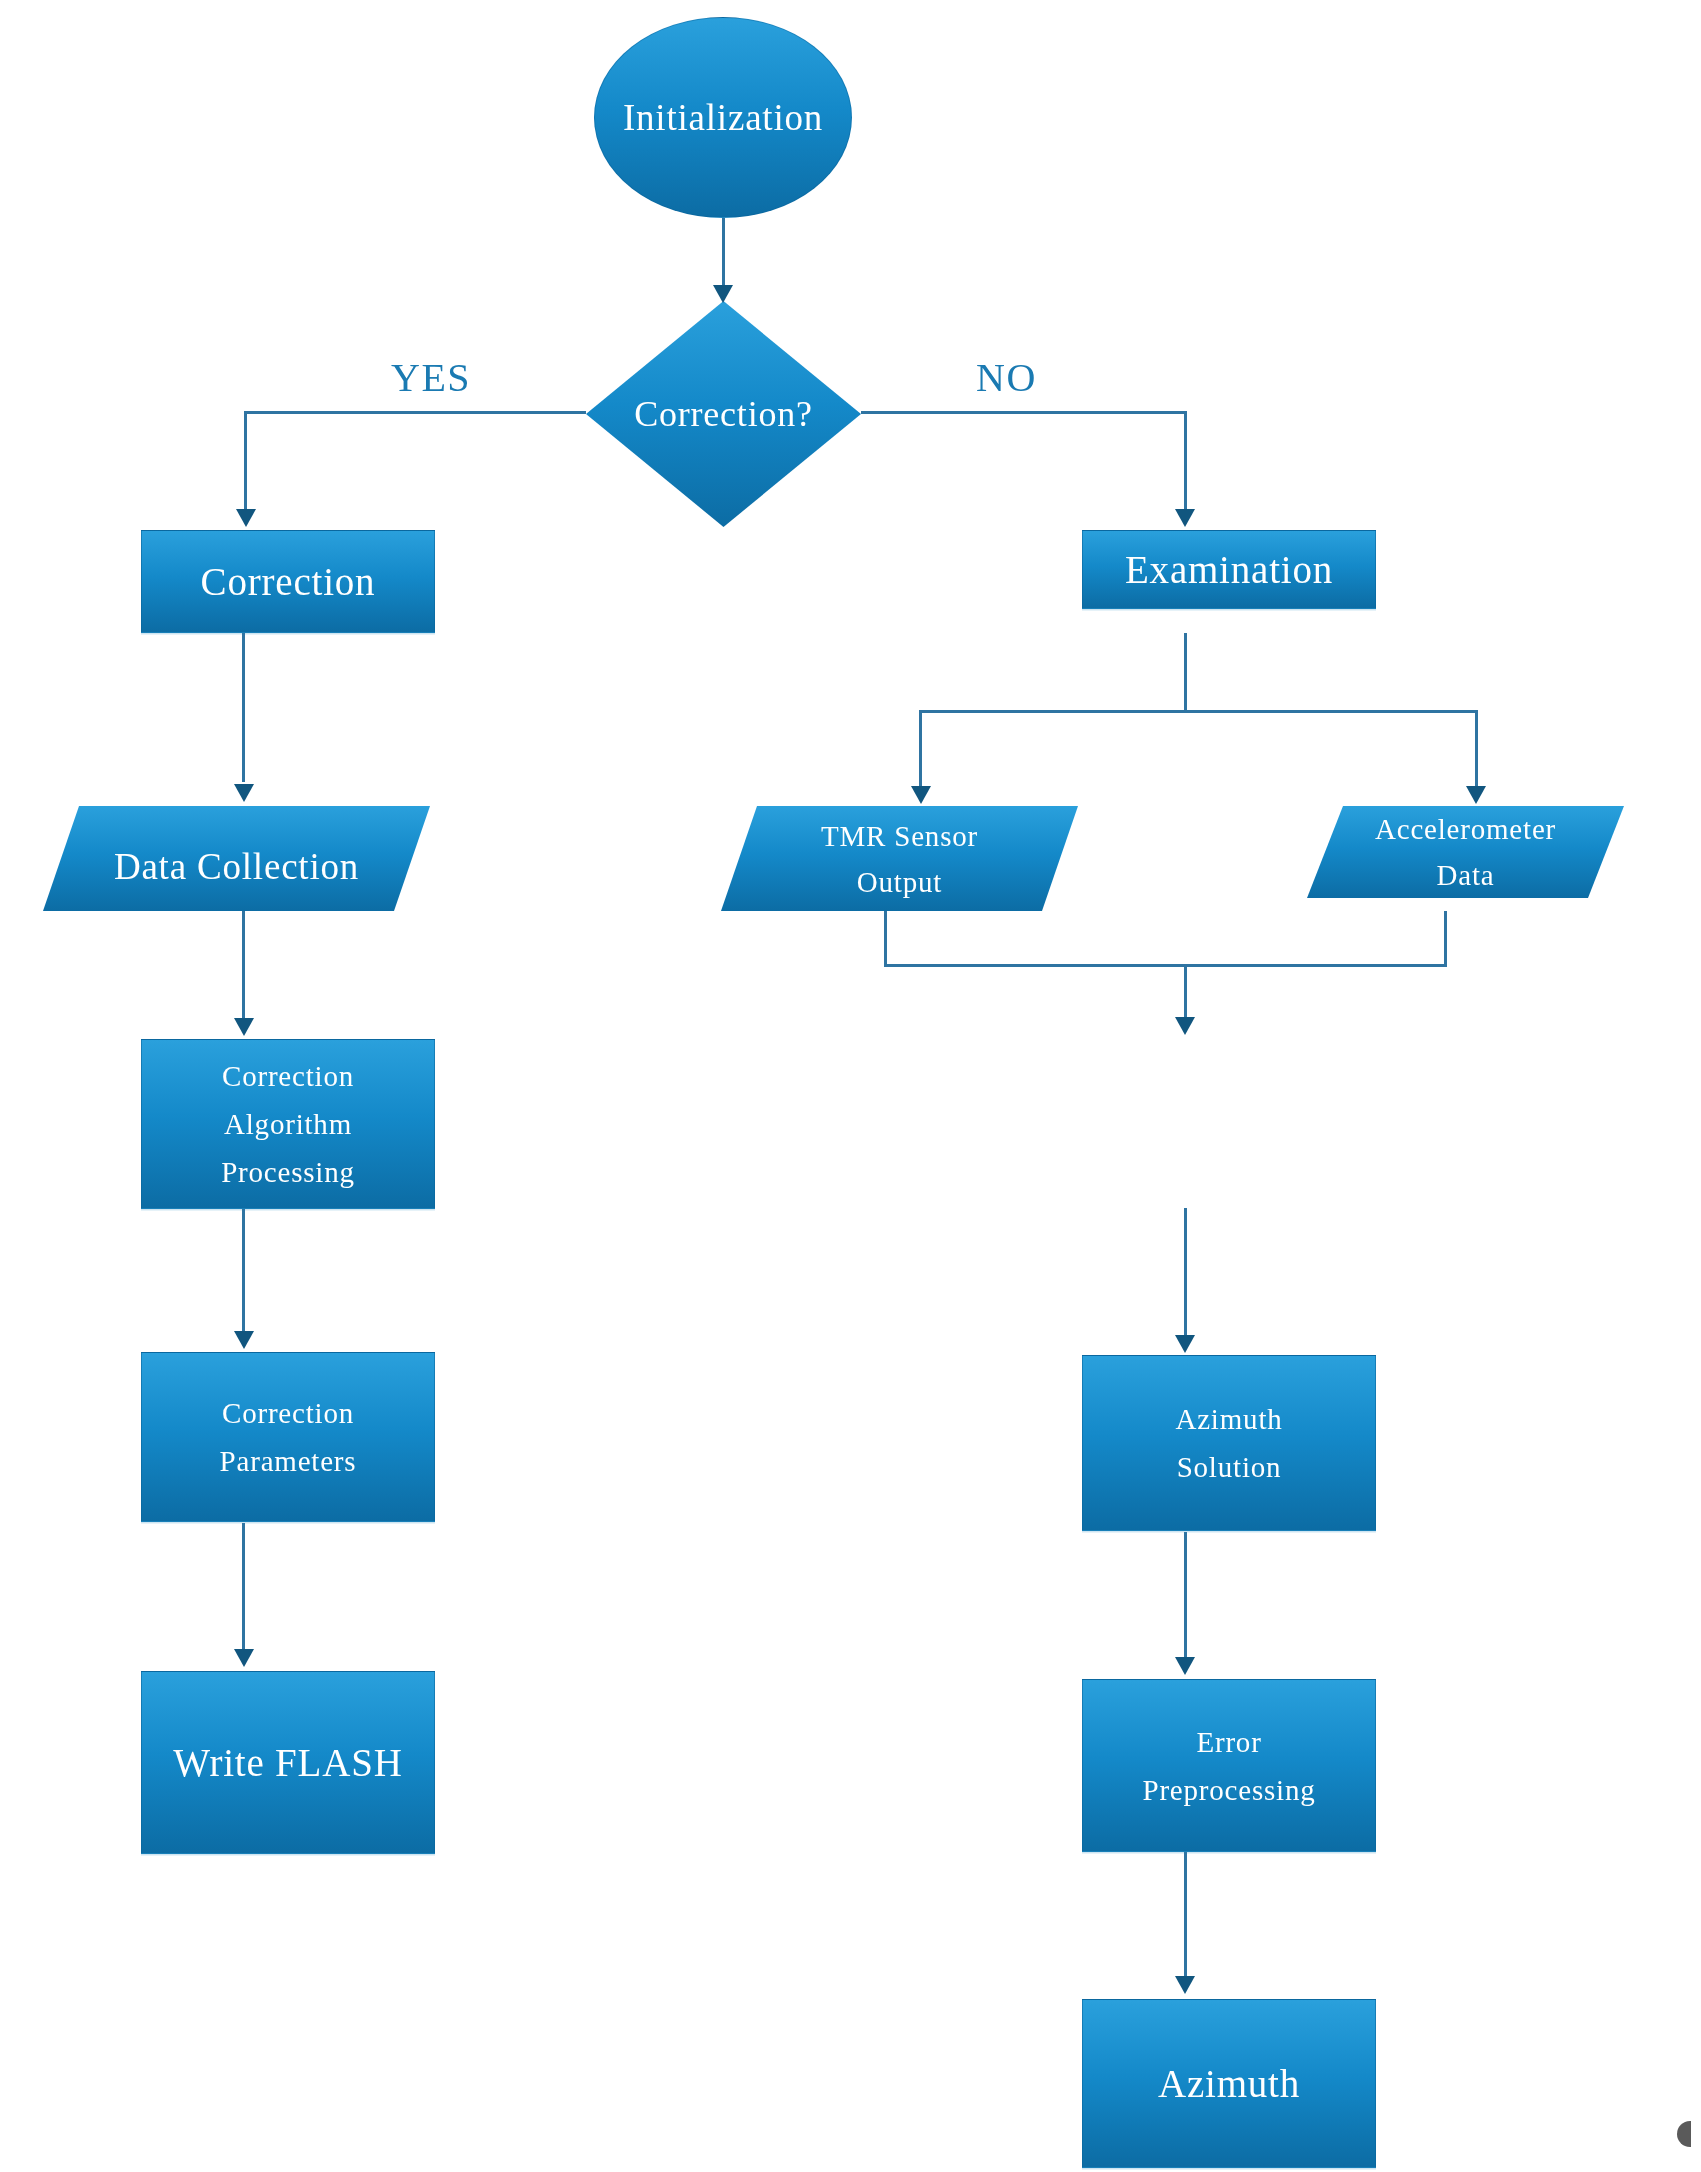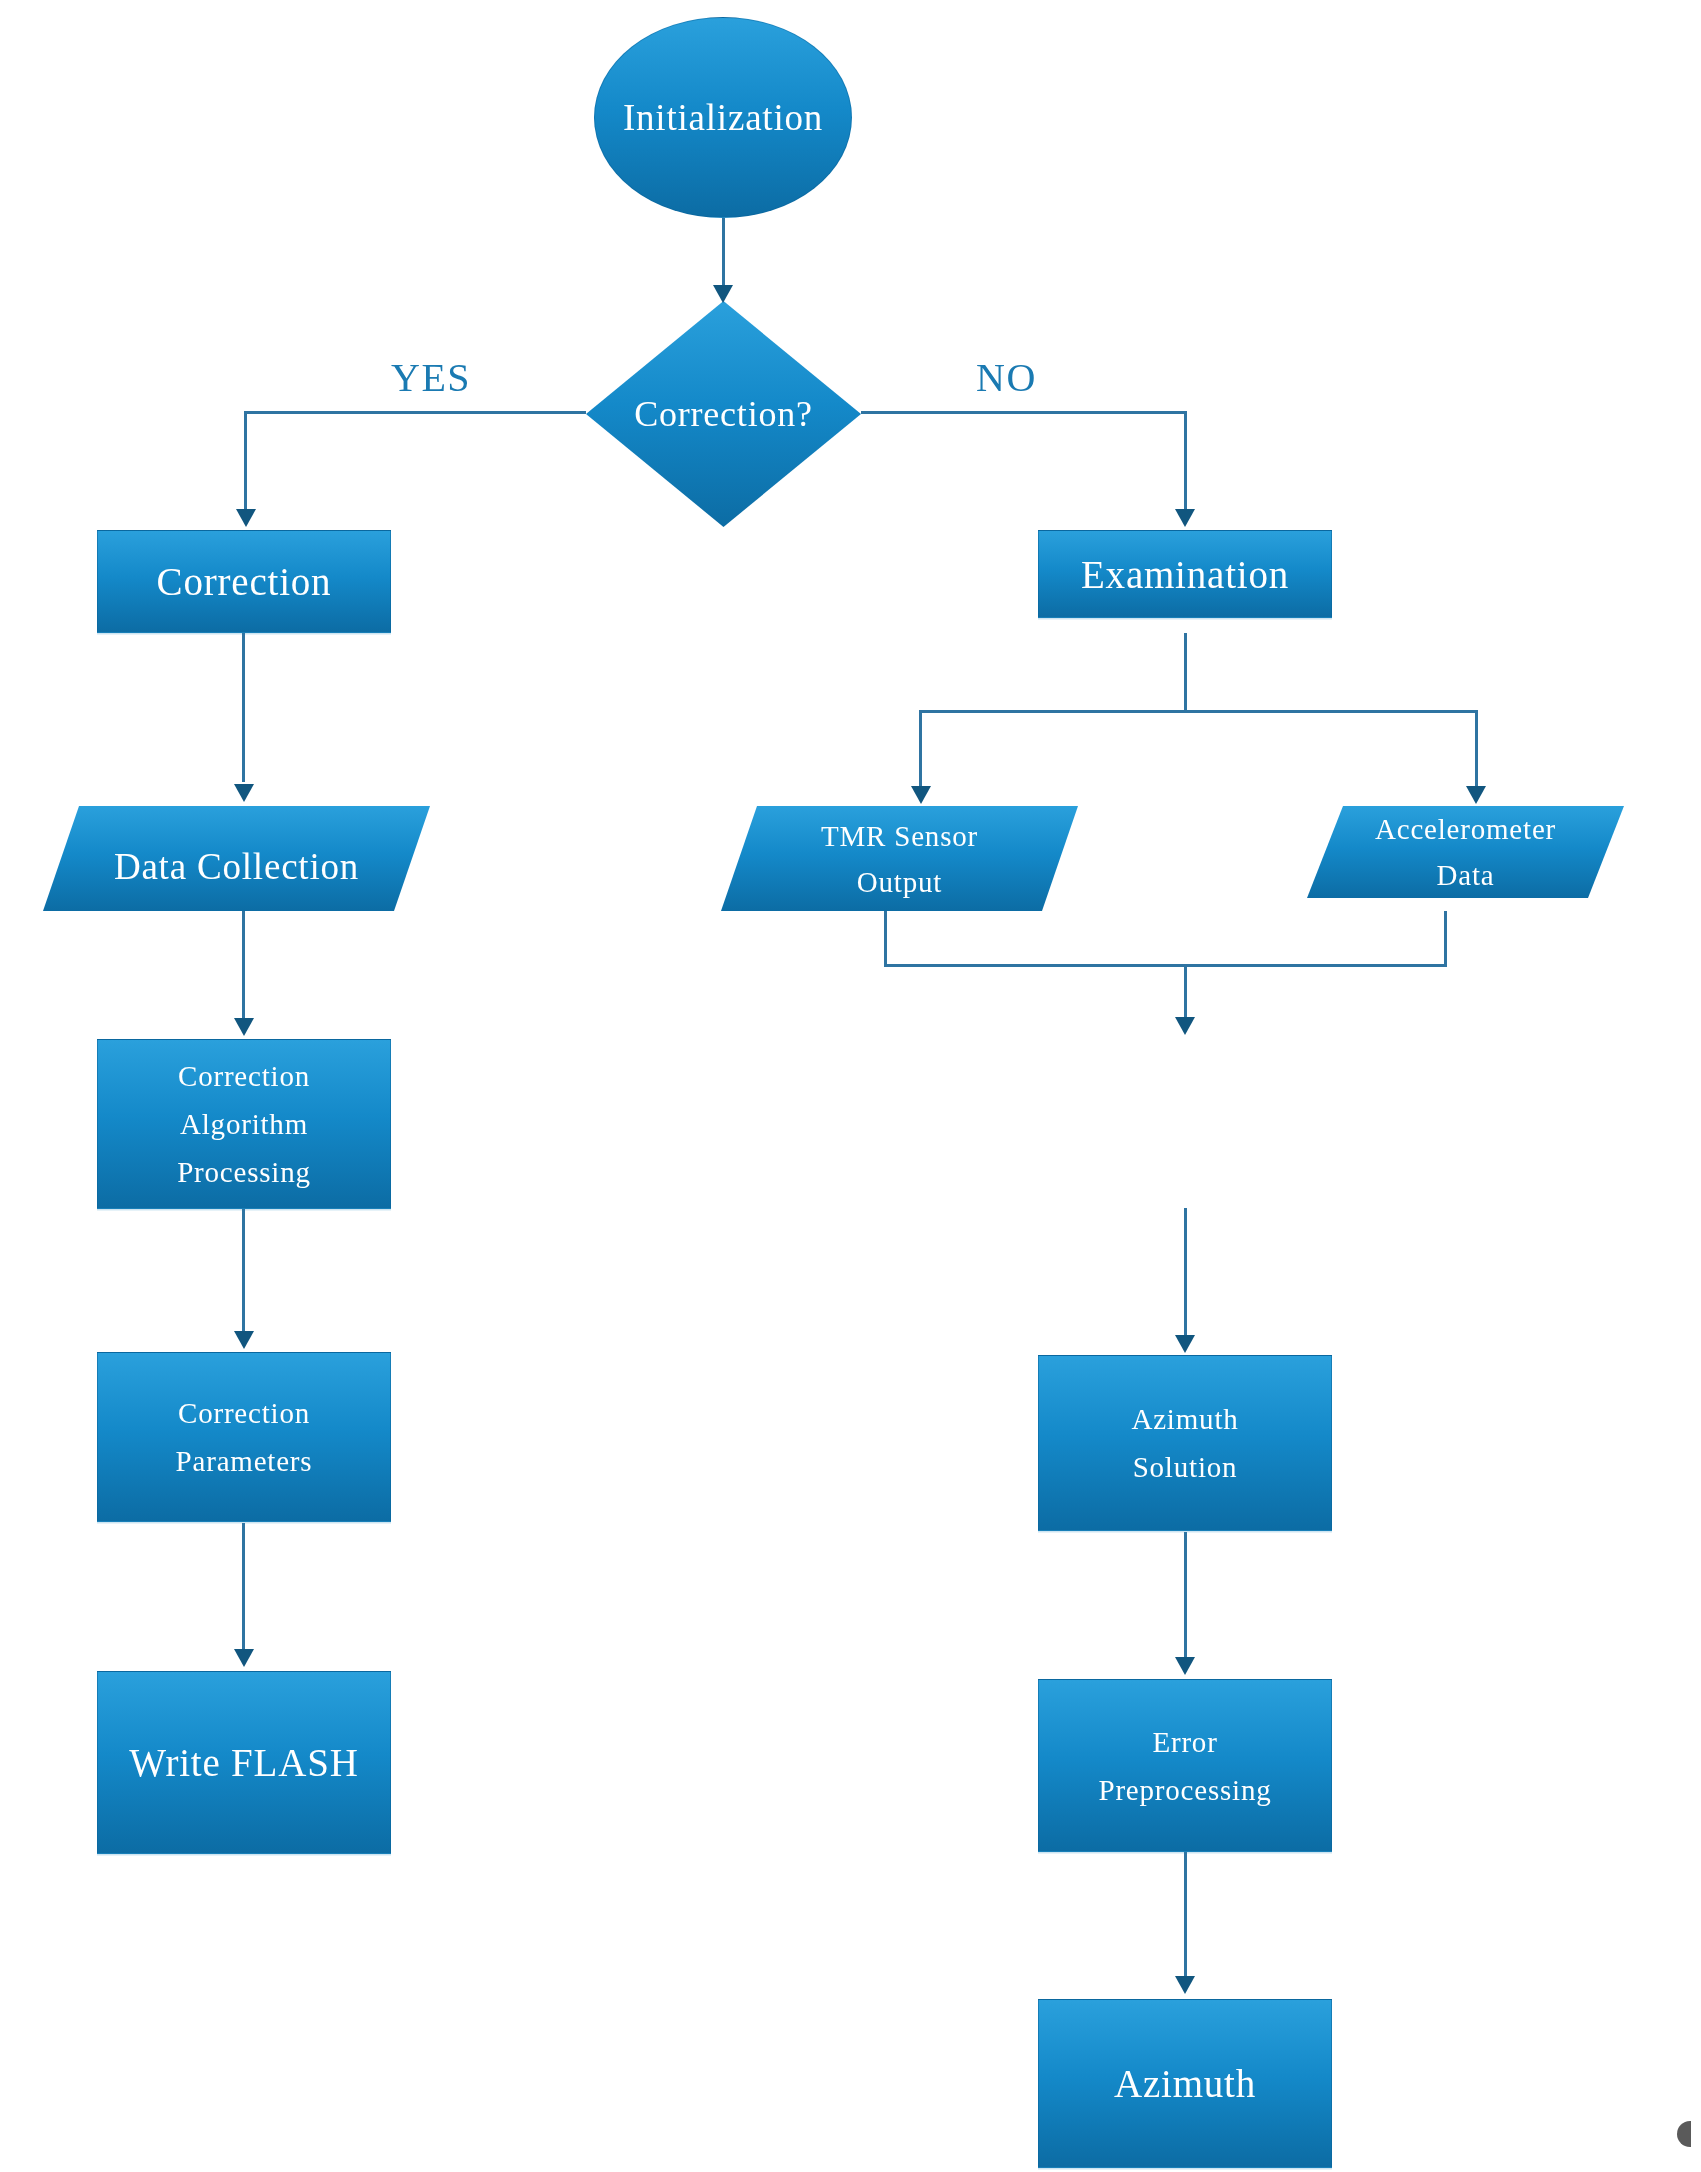--- a/index.html
+++ b/index.html
@@ -9,21 +9,21 @@
   }
   .canvas{position:absolute;left:0;top:0;width:1702px;height:2172px;}
 
   
   .node{
     position:absolute;display:flex;align-items:center;justify-content:center;
     text-align:center;color:#ffffff;
     background:linear-gradient(180deg,#2aa0dc 0%,#1489c9 46%,#0c6ca4 100%);
     box-sizing:border-box;
   }
-  .rect{border:1.5px solid rgba(10,100,155,0.55);box-shadow:0 1.5px 0 rgba(200,225,240,0.9);}
+  .rect{border:1.5px solid rgba(10,100,155,0.55);box-shadow:0 1.5px 0 rgba(200,225,240,0.9);margin-left:44px;}
   .ellipse{border-radius:50%;border:1.5px solid rgba(10,100,155,0.45);}
   .diamond{clip-path:polygon(50% 0,100% 50%,50% 100%,0 50%);}
   .para{clip-path:polygon(36px 0,100% 0,calc(100% - 36px) 100%,0 100%);}
   .lbl{display:block;width:100%;}
   .one{font-size:39px;letter-spacing:0.8px;}
   .ln{display:block;font-size:29px;line-height:48px;letter-spacing:0.8px;}
   .para .ln{line-height:46px;}
   .stripe{position:absolute;top:0;bottom:0;width:7px;background:#ffffff;transform:skewX(-19deg);transform-origin:50% 0;}
 
   
@@ -52,21 +52,21 @@
     <span class="lbl one" style="font-size:36px;">Correction?</span>
   </div>
 
   <div class="branch" style="left:391px;top:354px;">YES</div>
   <div class="branch" style="left:976px;top:354px;">NO</div>
 
   <div class="node rect" style="left:97px;top:530px;width:294px;height:103px;">
     <span class="lbl one">Correction</span>
   </div>
 
-  <div class="node rect" style="left:1038px;top:530px;width:294px;height:88px;">
+  <div class="node rect" style="left:1038px;top:530px;width:294px;height:79px;">
     <span class="lbl one">Examination</span>
   </div>
 
   <div class="node para" style="left:43px;top:806px;width:387px;height:105px;">
     <span class="stripe" style="left:23px;"></span>
     <span class="lbl one" style="font-size:37px;margin-top:16px;">Data Collection</span>
   </div>
 
   <div class="node para" style="left:721px;top:806px;width:357px;height:105px;">
     <span class="lbl">

